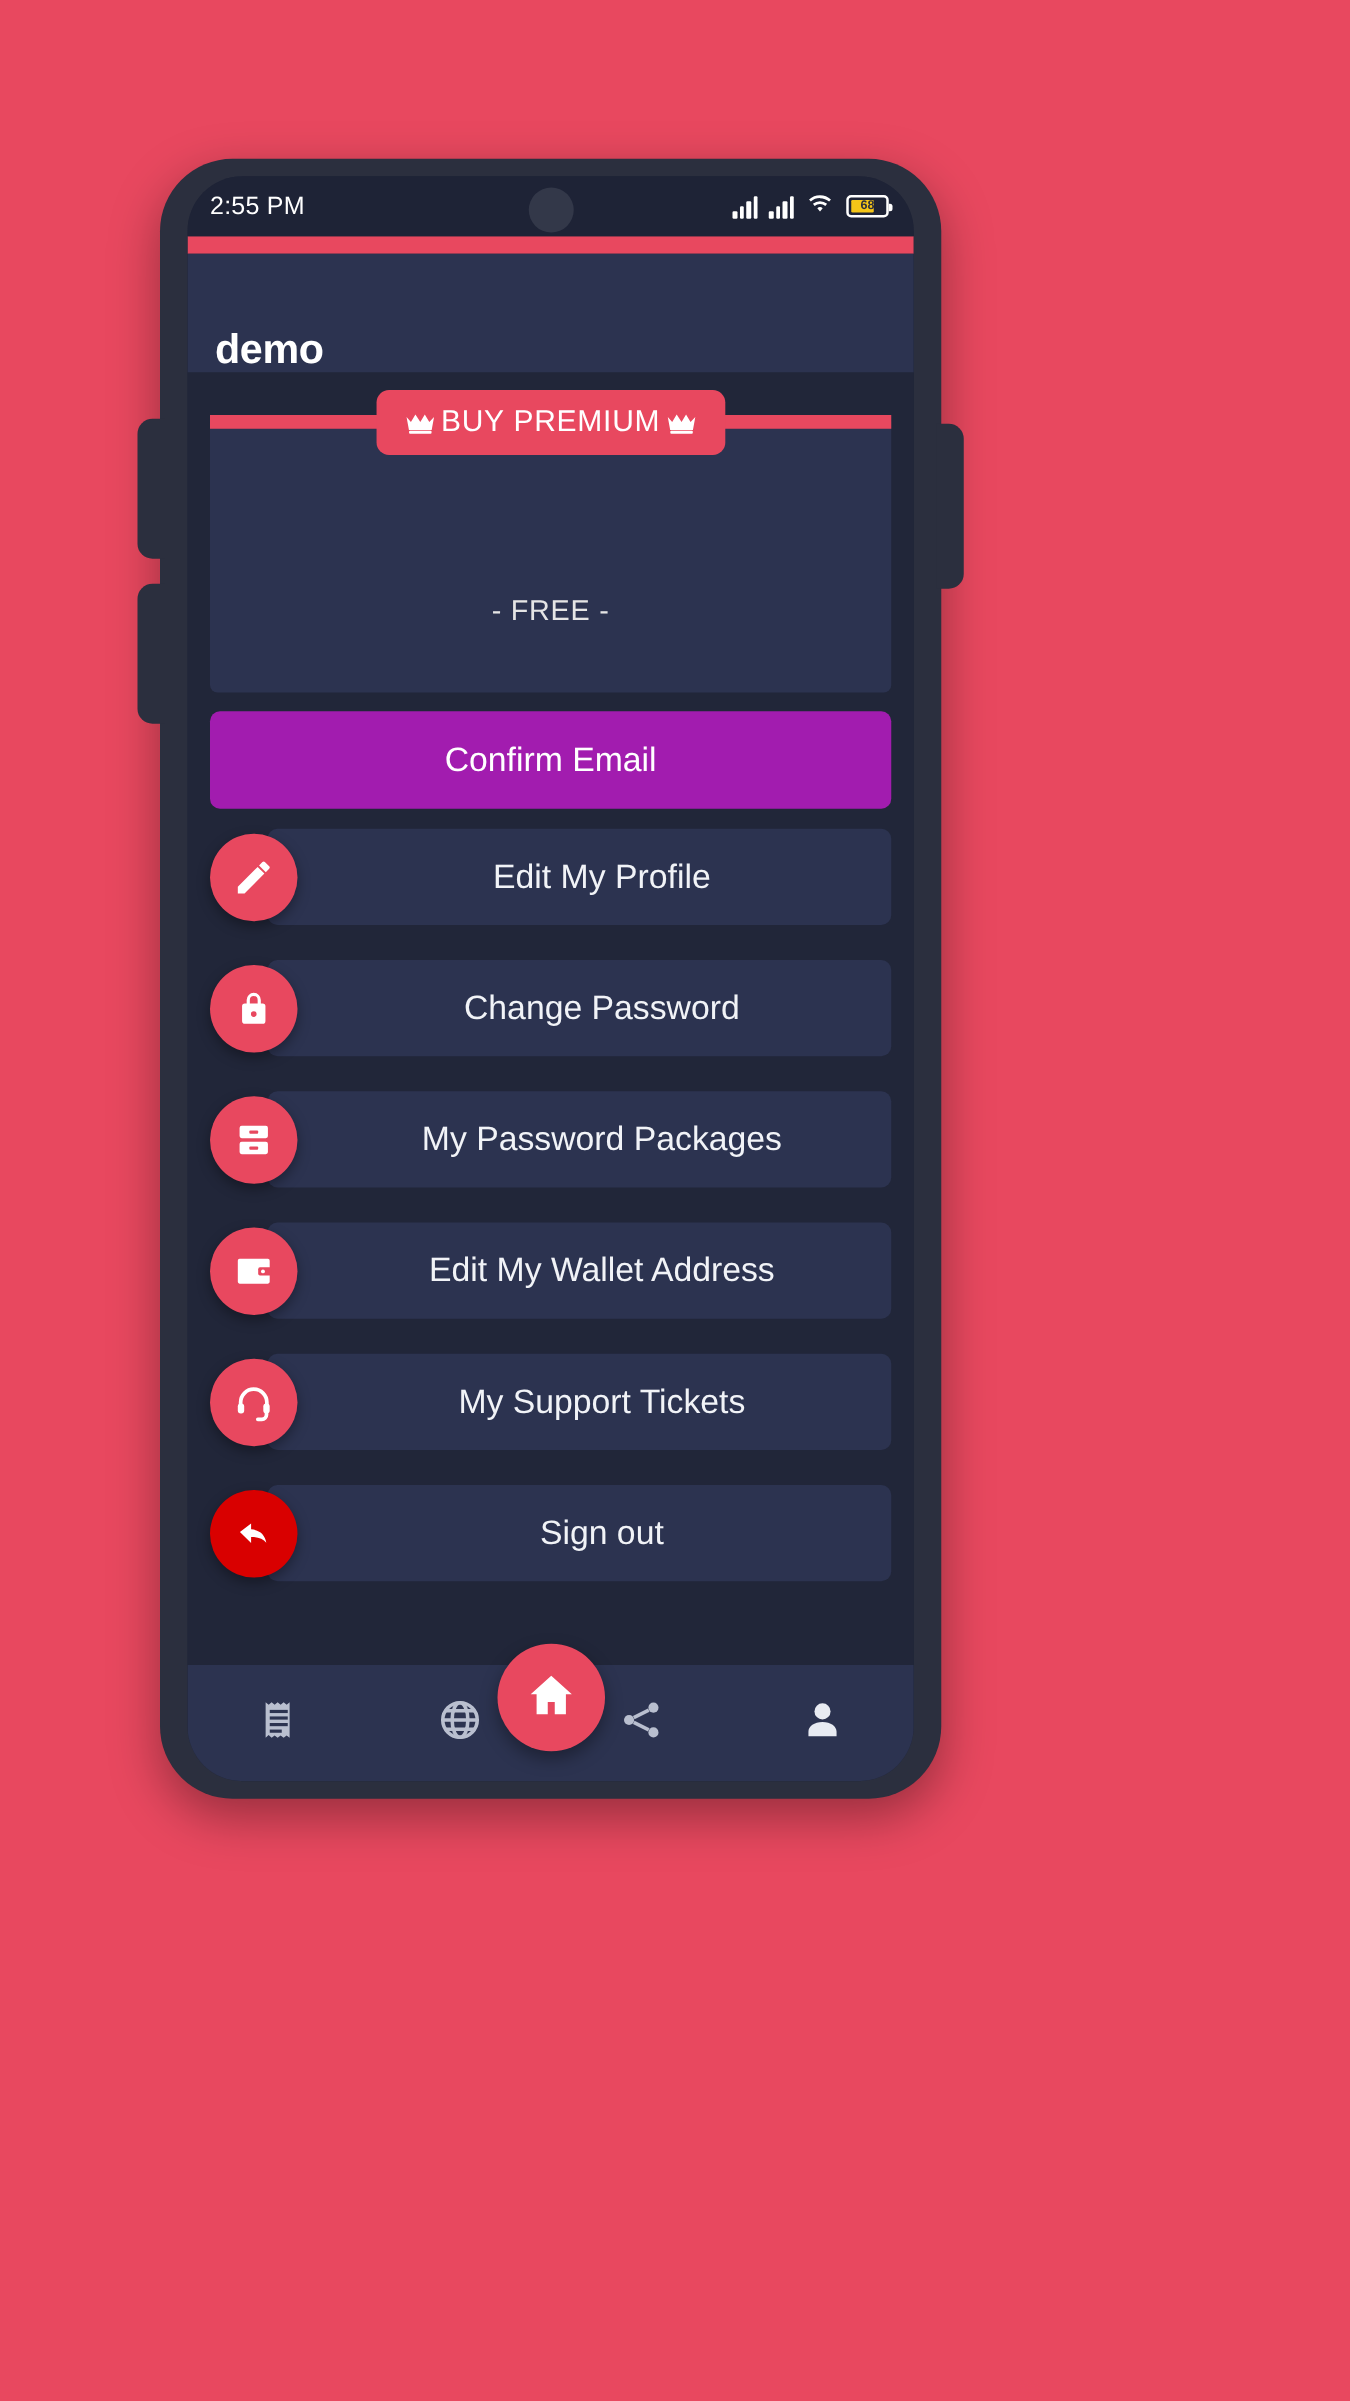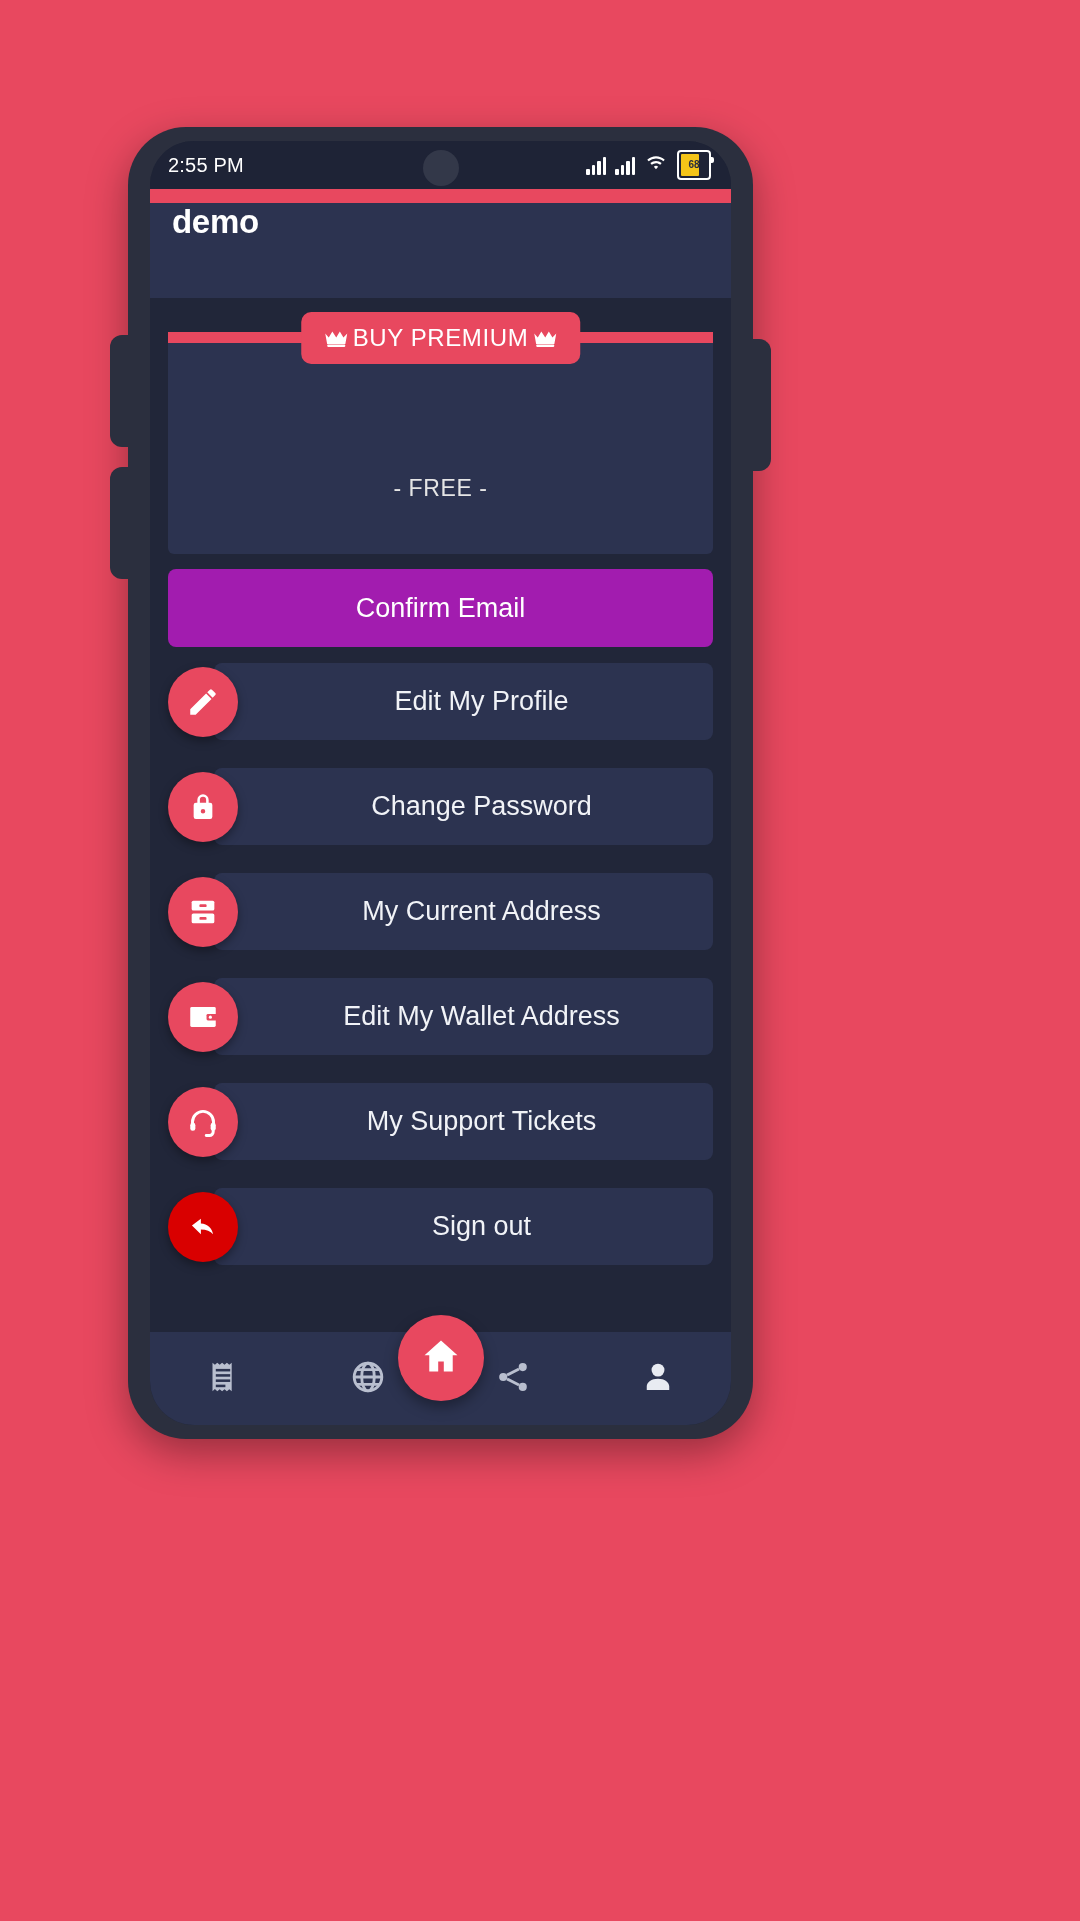--- a/index.html
+++ b/index.html
@@ -92,21 +92,21 @@
     border-radius: 1px;
   }
   .sig-group i:nth-child(1) { height: 6px; }
   .sig-group i:nth-child(2) { height: 10px; }
   .sig-group i:nth-child(3) { height: 14px; }
   .sig-group i:nth-child(4) { height: 18px; }
 
   #battery-icon {
     position: relative;
     width: 34px;
-    height: 30px;
+    height: 18px;
     border: 2px solid #ffffff;
     border-radius: 4px;
     display: flex;
     align-items: center;
     padding: 2px;
   }
   #battery-icon::after {
     content: "";
     position: absolute;
     right: -5px;
@@ -137,21 +137,21 @@
     height: 14px;
     background: #E8485F;
     flex: 0 0 auto;
   }
 
   
   #app-bar {
     height: 95px;
     background: #2c3350;
     display: flex;
-    align-items: flex-start;
+    align-items: flex-end;
     padding-left: 22px;
     flex: 0 0 auto;
   }
   #app-title {
     color: #ffffff;
     font-size: 33px;
     font-weight: bold;
     letter-spacing: -0.3px;
   }
 
@@ -419,21 +419,21 @@
         <div class="menu-row">
           <div class="menu-icon-circle">
             <svg viewBox="0 0 24 24" fill="#ffffff">
               <rect x="4" y="4" width="16" height="7" rx="1.2"></rect>
               <rect x="9.5" y="6.6" width="5" height="1.9" rx="0.6" fill="#E8485F"></rect>
               <rect x="4" y="13" width="16" height="7" rx="1.2"></rect>
               <rect x="9.5" y="15.6" width="5" height="1.9" rx="0.6" fill="#E8485F"></rect>
             </svg>
           </div>
           <div class="menu-row-bg">
-            <span class="menu-label">My Current Address</span>
+            <span class="menu-label">My Password Packages</span>
           </div>
         </div>
 
         <div class="menu-row">
           <div class="menu-icon-circle">
             <svg viewBox="0 0 24 24" fill="#ffffff">
               <path d="M4 5h16a1 1 0 0 1 1 1v12a1 1 0 0 1-1 1H4a1 1 0 0 1-1-1V6a1 1 0 0 1 1-1z"></path>
               <rect x="14.5" y="9.8" width="7.5" height="4.6" rx="1" fill="#E8485F"></rect>
               <circle cx="17.2" cy="12.1" r="1.1" fill="#ffffff"></circle>
             </svg>

